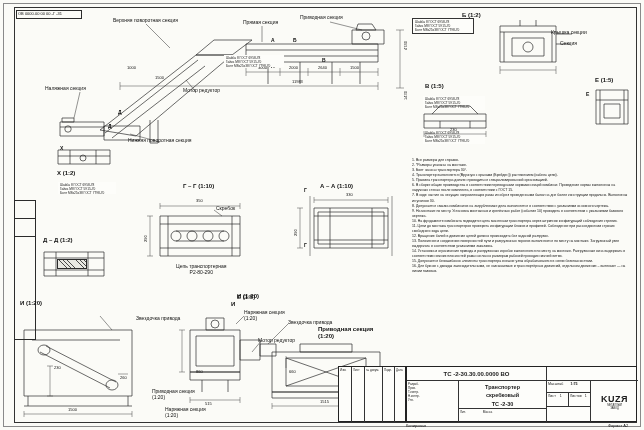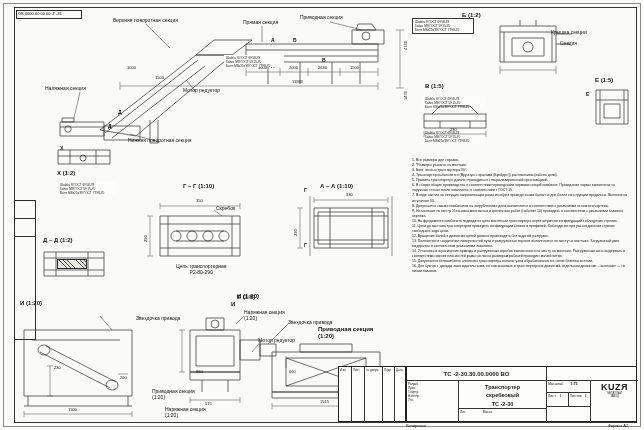--- a/index.html
+++ b/index.html
@@ -370,21 +370,21 @@
     <div class="cell" style="left:140px;top:26px;width:22px;height:14px;font-size:3.6px;">
       <span>Лист</span>
       <span style="margin-left:3px;">1</span>
     </div>
     <div class="cell" style="left:162px;top:26px;width:22px;height:14px;font-size:3.6px;">
       <span>Листов</span>
       <span style="margin-left:2px;">1</span>
     </div>
     <div class="cell" style="left:140px;top:40px;width:44px;height:16px;border-bottom:none;"></div>
 
-    <div class="cell" style="left:184px;top:14px;width:47px;height:42px;border-right:none;border-bottom:none;display:flex;flex-direction:column;align-items:center;">
+    <div class="cell" style="left:184px;top:14px;width:47px;height:42px;border-right:none;border-bottom:none;display:flex;flex-direction:column;align-items:center;justify-content:center;">
       <div style="font-size:9px;font-weight:bold;letter-spacing:0.5px;">KUZЯ</div>
       <div style="font-size:2.6px;text-align:center;white-space:pre-line;line-height:1.2;">МЕТАЛЛЫЙ
 ЗАВОД</div>
     </div>
   </div>
 
   <div class="stamp" style="left:338px;top:366px;width:68px;height:56px;">
     <div class="cell" style="left:0;top:0;width:13px;height:56px;border-left:none;border-top:none;border-bottom:none;font-size:3px;">Изм.</div>
     <div class="cell" style="left:13px;top:0;width:13px;height:56px;border-top:none;border-bottom:none;font-size:3px;">Лист</div>
     <div class="cell" style="left:26px;top:0;width:18px;height:56px;border-top:none;border-bottom:none;font-size:3px;">№ докум.</div>

